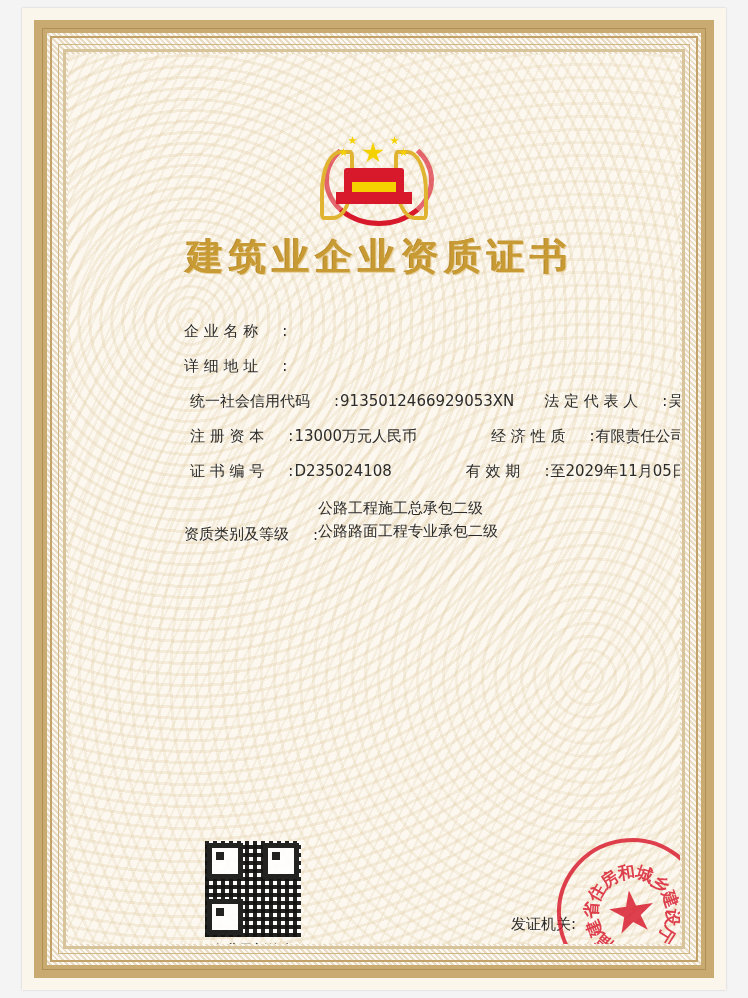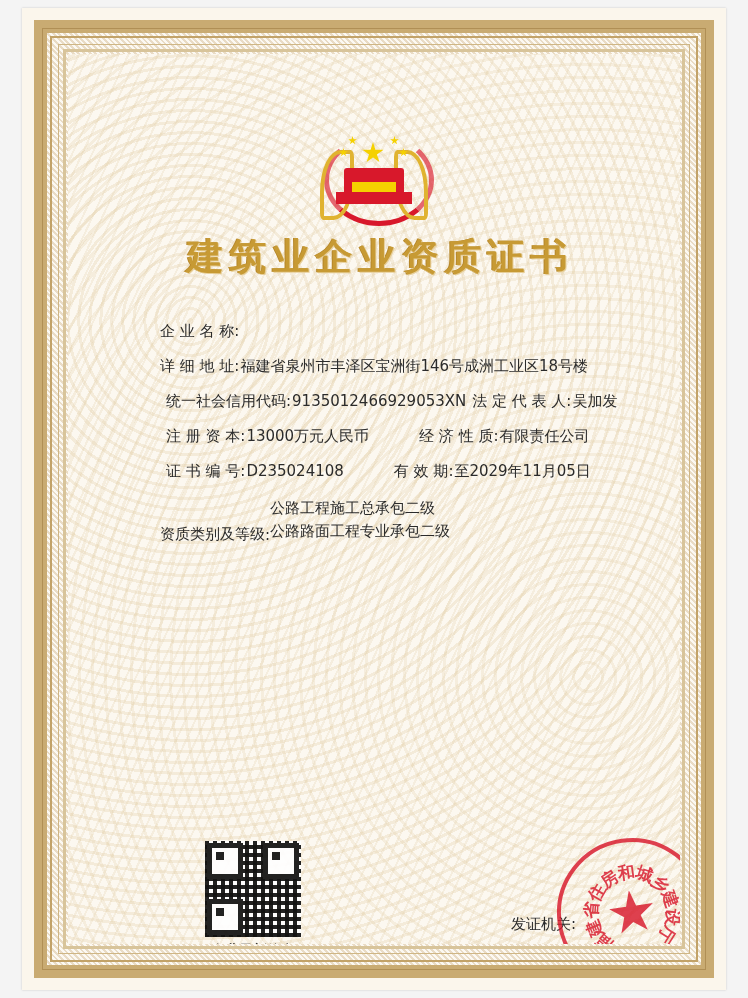--- a/index.html
+++ b/index.html
@@ -180,20 +180,21 @@
   }
   .row {
     display: flex;
     align-items: baseline;
     margin-bottom: 16px;
     white-space: nowrap;
   }
   .lbl {
     flex: 0 0 auto;
     letter-spacing: 0px;
+    margin-left: 24px;
   }
   .val {
     flex: 0 0 auto;
     padding-left: 1px;
   }
   .row .pair { display: flex; align-items: baseline; padding-left: 6px; }
   .gap-left-2 { margin-left: 44px; }
 
   .qual {
     display: flex;
@@ -325,21 +326,20 @@
       <div class="form">
 
         <div class="row">
           <span class="lbl">企 业  名  称</span>
           <span class="lbl">:</span>
         </div>
 
         <div class="row">
           <span class="lbl">详  细  地  址</span>
           <span class="lbl">:</span>
-          <span class="val">福建省泉州市丰泽区宝洲街146号成洲工业区18号楼</span>
         </div>
 
         <div class="row">
           <span class="pair">
             <span class="lbl">统一社会信用代码</span>
             <span class="lbl">:</span>
             <span class="val">9135012466929053XN</span>
           </span>
           <span class="pair">
             <span class="lbl">法 定 代 表 人</span>

